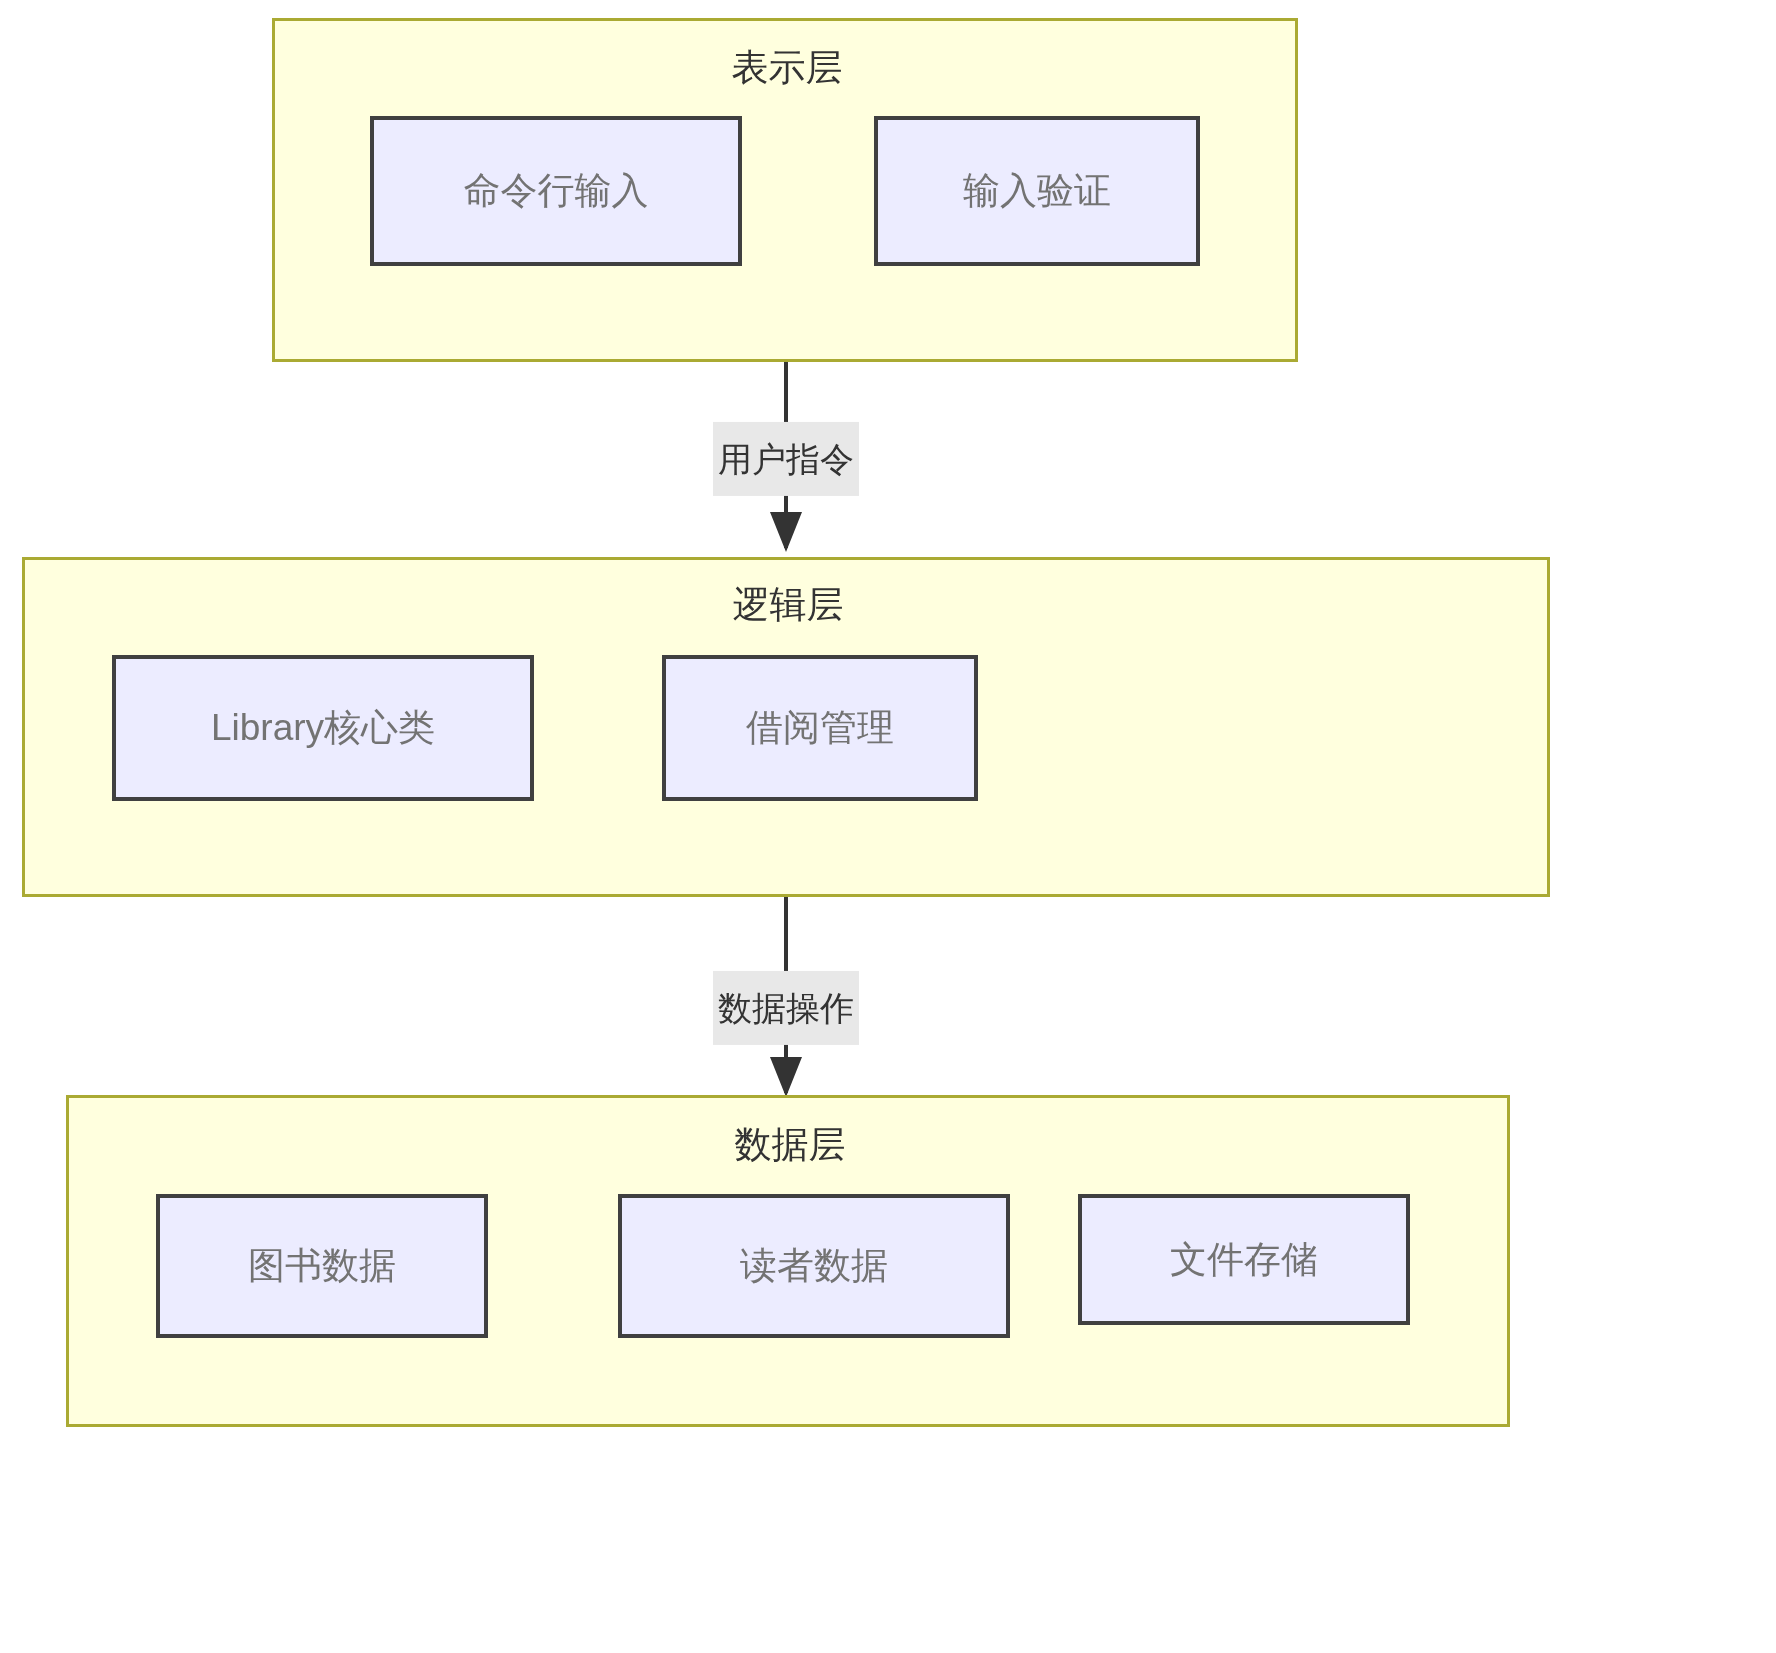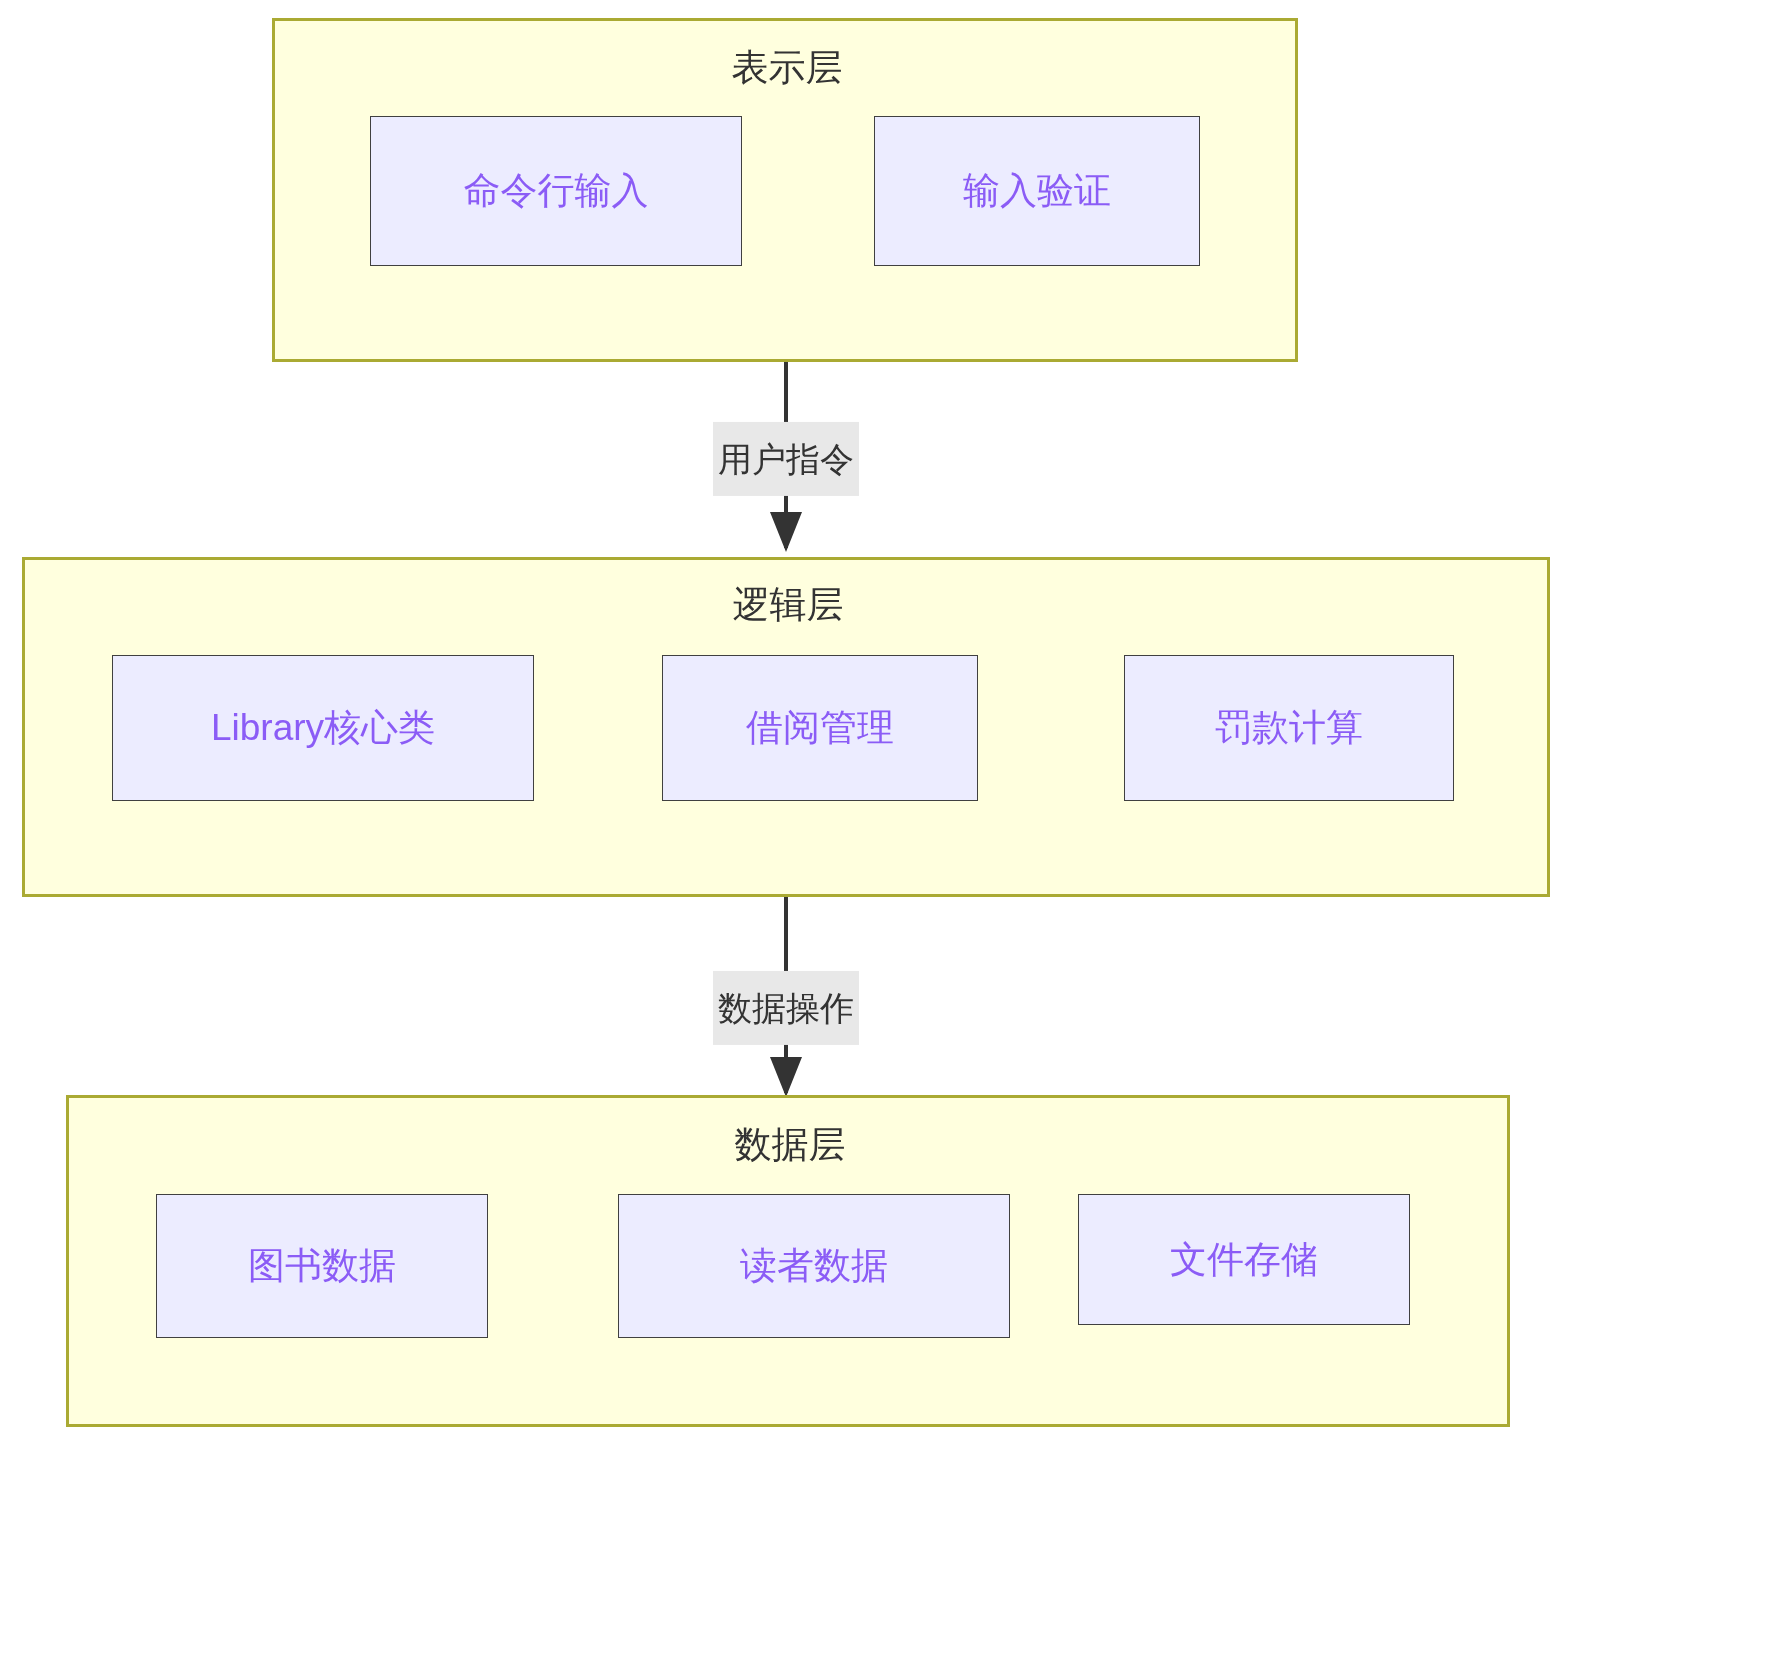--- a/index.html
+++ b/index.html
@@ -39,28 +39,28 @@
     font-size: 37px;
     line-height: 1.1;
     color: #333333;
     white-space: nowrap;
   }
 
   
   .node {
     position: absolute;
     background: #ececff;
-    border: 1px solid #404040;
+    border: 4px solid #404040;
     box-sizing: border-box;
     display: flex;
     align-items: center;
     justify-content: center;
     text-align: left;
     font-size: 37px;
-    color: #8b5cf6;
+    color: #737373;
     white-space: nowrap;
   }
 
   
   .edge-svg {
     position: absolute;
     left: 0;
     top: 0;
     width: 1776px;
     height: 1653px;
@@ -102,21 +102,20 @@
     <div class="layer-title" style="top:27px;">表示层</div>
   </div>
   <div class="node" style="left:370px; top:116px; width:372px; height:150px;">命令行输入</div>
   <div class="node" style="left:874px; top:116px; width:326px; height:150px;">输入验证</div>
 
   <div class="layer" style="left:22px; top:557px; width:1528px; height:340px;">
     <div class="layer-title" style="top:25px;">逻辑层</div>
   </div>
   <div class="node" style="left:112px; top:655px; width:422px; height:146px;">Library核心类</div>
   <div class="node" style="left:662px; top:655px; width:316px; height:146px;">借阅管理</div>
-  <div class="node" style="left:1124px; top:655px; width:330px; height:146px;">罚款计算</div>
 
   <div class="layer" style="left:66px; top:1095px; width:1444px; height:332px;">
     <div class="layer-title" style="top:27px;">数据层</div>
   </div>
   <div class="node" style="left:156px; top:1194px; width:332px; height:144px;">图书数据</div>
   <div class="node" style="left:618px; top:1194px; width:392px; height:144px;">读者数据</div>
   <div class="node" style="left:1078px; top:1194px; width:332px; height:131px;">文件存储</div>
 
 </div>
 

